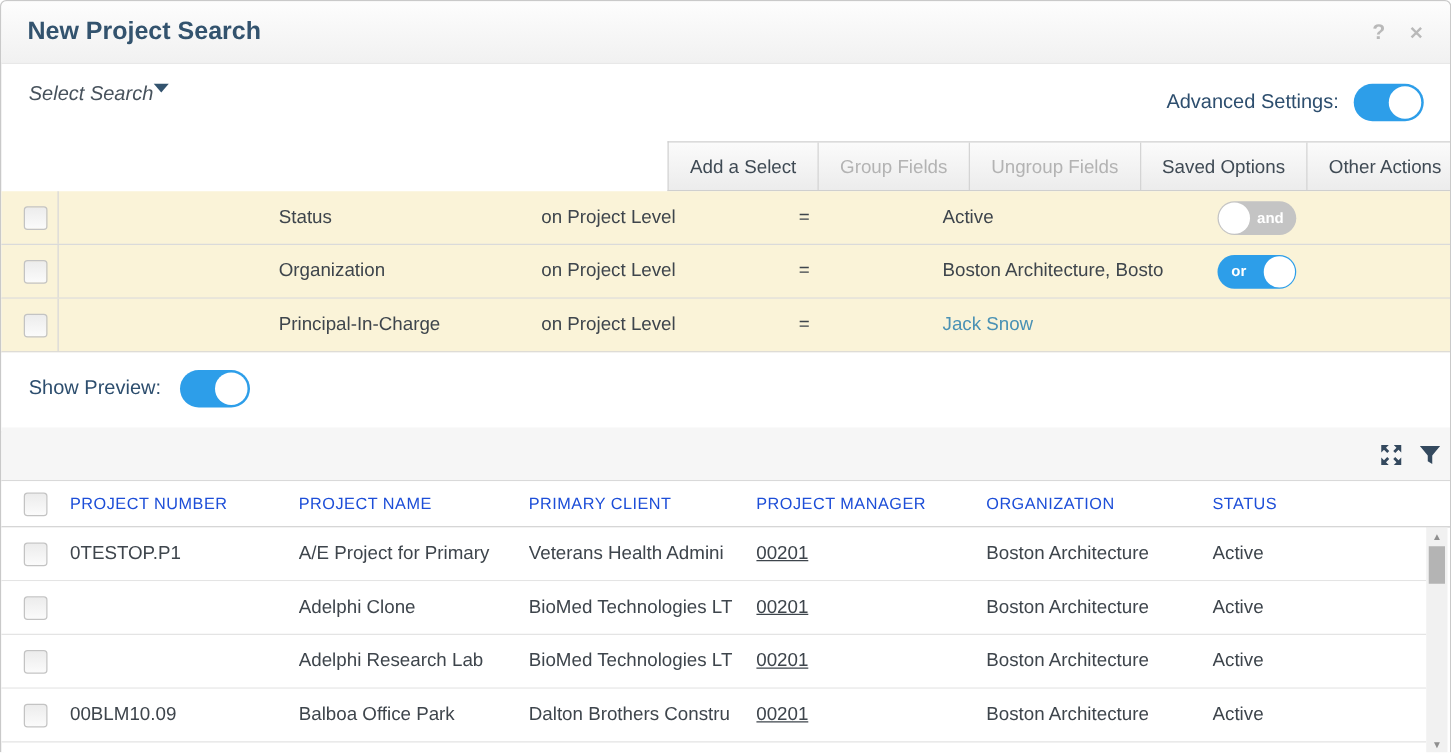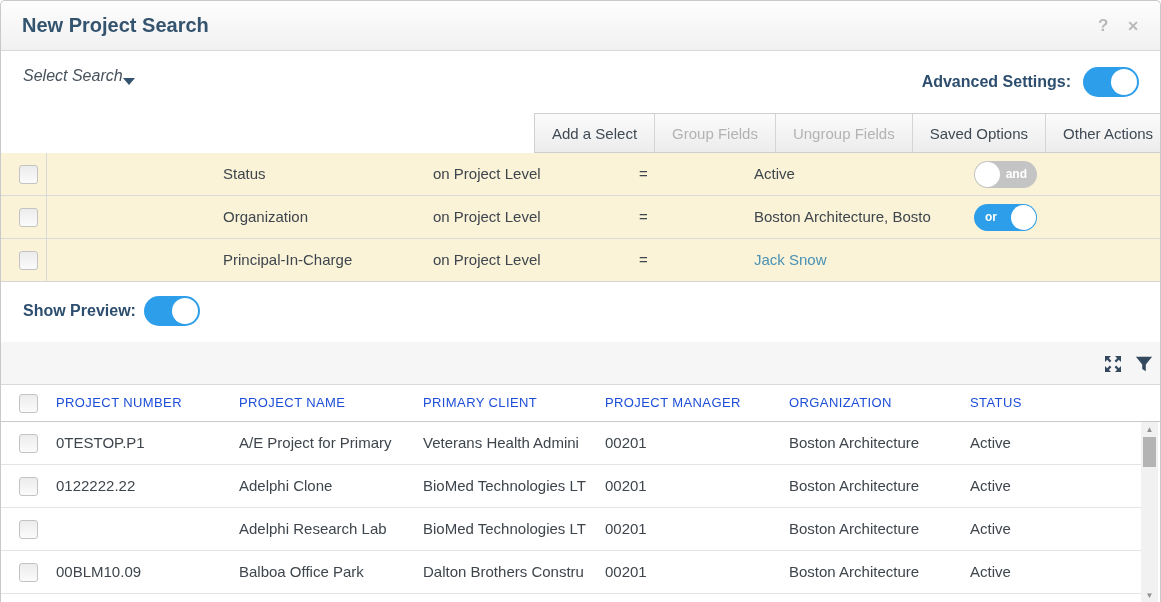--- a/index.html
+++ b/index.html
@@ -15,27 +15,27 @@
     background:linear-gradient(#fdfdfd,#f1f1f1);
     border-bottom:1px solid #d7d7d7; border-radius:5px 5px 0 0;
     display:flex; align-items:center; padding:0 21px; box-sizing:border-box;
   }
   .title { font-size:20px; font-weight:600; color:#33536e; }
   .titlebar-icons { margin-left:auto; display:flex; align-items:center; gap:19px; }
   .help-glyph { font-size:17px; font-weight:700; color:#b9b9b9; cursor:pointer; }
   .close-glyph { font-size:14px; font-weight:700; color:#b9b9b9; cursor:pointer; }
   
   .select-search {
-    position:absolute; left:22px; top:66px; display:flex; align-items:flex-end; 
+    position:absolute; left:22px; top:66px; display:flex; align-items:flex-start; 
     font-size:16px; font-style:italic; color:#47525c; cursor:pointer;
   }
   .caret-down { width:0; height:0; border-left:6px solid transparent; border-right:6px solid transparent; border-top:7px solid #33536e; }
   .caret-down.small { border-left-width:5px; border-right-width:5px; border-top-width:6px; }
   .advanced { position:absolute; right:21px; top:66px; height:30px; display:flex; align-items:center; gap:12px; }
-  .bold-navy-label { font-size:16px; font-weight:700; color:#2d4e6e; }
+  .bold-navy-label { font-size:16px; font-weight:400; color:#2d4e6e; }
   .toggle-lg { position:relative; width:56px; height:30px; border-radius:15px; background:#2d9ee9; cursor:pointer; }
   .toggle-lg .knob { position:absolute; top:2px; right:2px; width:26px; height:26px; border-radius:50%; background:#fff; }
   
   .btn-strip {
     position:absolute; left:533px; right:0; top:112px; height:40px;
     background:linear-gradient(#fbfbfb,#ececec);
     border:1px solid #cfcfcf; border-right:none; box-sizing:border-box;
     display:flex; align-items:stretch;
   }
   .btn { display:flex; align-items:center; gap:8px; padding:0 17px; font-size:15px; color:#3f4a54; cursor:pointer; white-space:nowrap; }
@@ -83,21 +83,21 @@
   .thead { position:absolute; left:0; right:0; top:384px; height:37px; background:#fff; border-bottom:1px solid #c9c9c9; box-sizing:border-box; }
   .thead .checkbox { left:18px; top:9px; }
   .th { position:absolute; top:0; line-height:36px; font-size:13px; color:#1d4ed8; letter-spacing:0.4px; white-space:nowrap; cursor:pointer; }
   .c1 { left:55px; }  .c2 { left:238px; } .c3 { left:422px; }
   .c4 { left:604px; } .c5 { left:788px; } .c6 { left:969px; }
   .tbody { position:absolute; left:0; top:421px; width:1140px;text-align:center; }
   .trow { position:relative; height:43px; border-bottom:1px solid #e4e4e4; box-sizing:border-box; background:#fff; }
   .trow .checkbox { left:18px; top:12px; }
   .td { position:absolute; top:0; line-height:42px; font-size:15px; color:#3e454c; white-space:nowrap; overflow:hidden; }
   .td.c1 { max-width:175px; } .td.c2 { max-width:176px; } .td.c3 { max-width:174px; }
-  .td.c4 { max-width:176px; } .td.c5 { max-width:173px; } .td.c6 { max-width:171px; }
+  .td.c4 { max-width:176px;text-decoration:underline; } .td.c5 { max-width:173px; } .td.c6 { max-width:171px; }
   
   .scrollbar { position:absolute; left:1140px; top:421px; width:17px; height:181px; background:#f1f1f1; }
   .sb-up, .sb-down { position:absolute; left:0; right:0; text-align:center; font-size:8px; color:#8f8f8f; cursor:pointer; }
   .sb-up { top:3px; }
   .sb-down { bottom:3px; }
   .sb-thumb { position:absolute; left:2px; top:15px; width:13px; height:30px; background:#b4b4b4; cursor:grab; }
   svg .navy { fill:#34495e; }
 </style>
 </head>
 <body>
@@ -211,21 +211,20 @@
       <span class="td c1">0TESTOP.P1</span>
       <span class="td c2">A/E Project for Primary</span>
       <span class="td c3">Veterans Health Admini</span>
       <span class="td c4">00201</span>
       <span class="td c5">Boston Architecture</span>
       <span class="td c6">Active</span>
     </div>
 
     <div class="trow">
       <span class="checkbox"></span>
-      <span class="td c1">0122222.22</span>
       <span class="td c2">Adelphi Clone</span>
       <span class="td c3">BioMed Technologies LT</span>
       <span class="td c4">00201</span>
       <span class="td c5">Boston Architecture</span>
       <span class="td c6">Active</span>
     </div>
 
     <div class="trow">
       <span class="checkbox"></span>
       <span class="td c2">Adelphi Research Lab</span>

